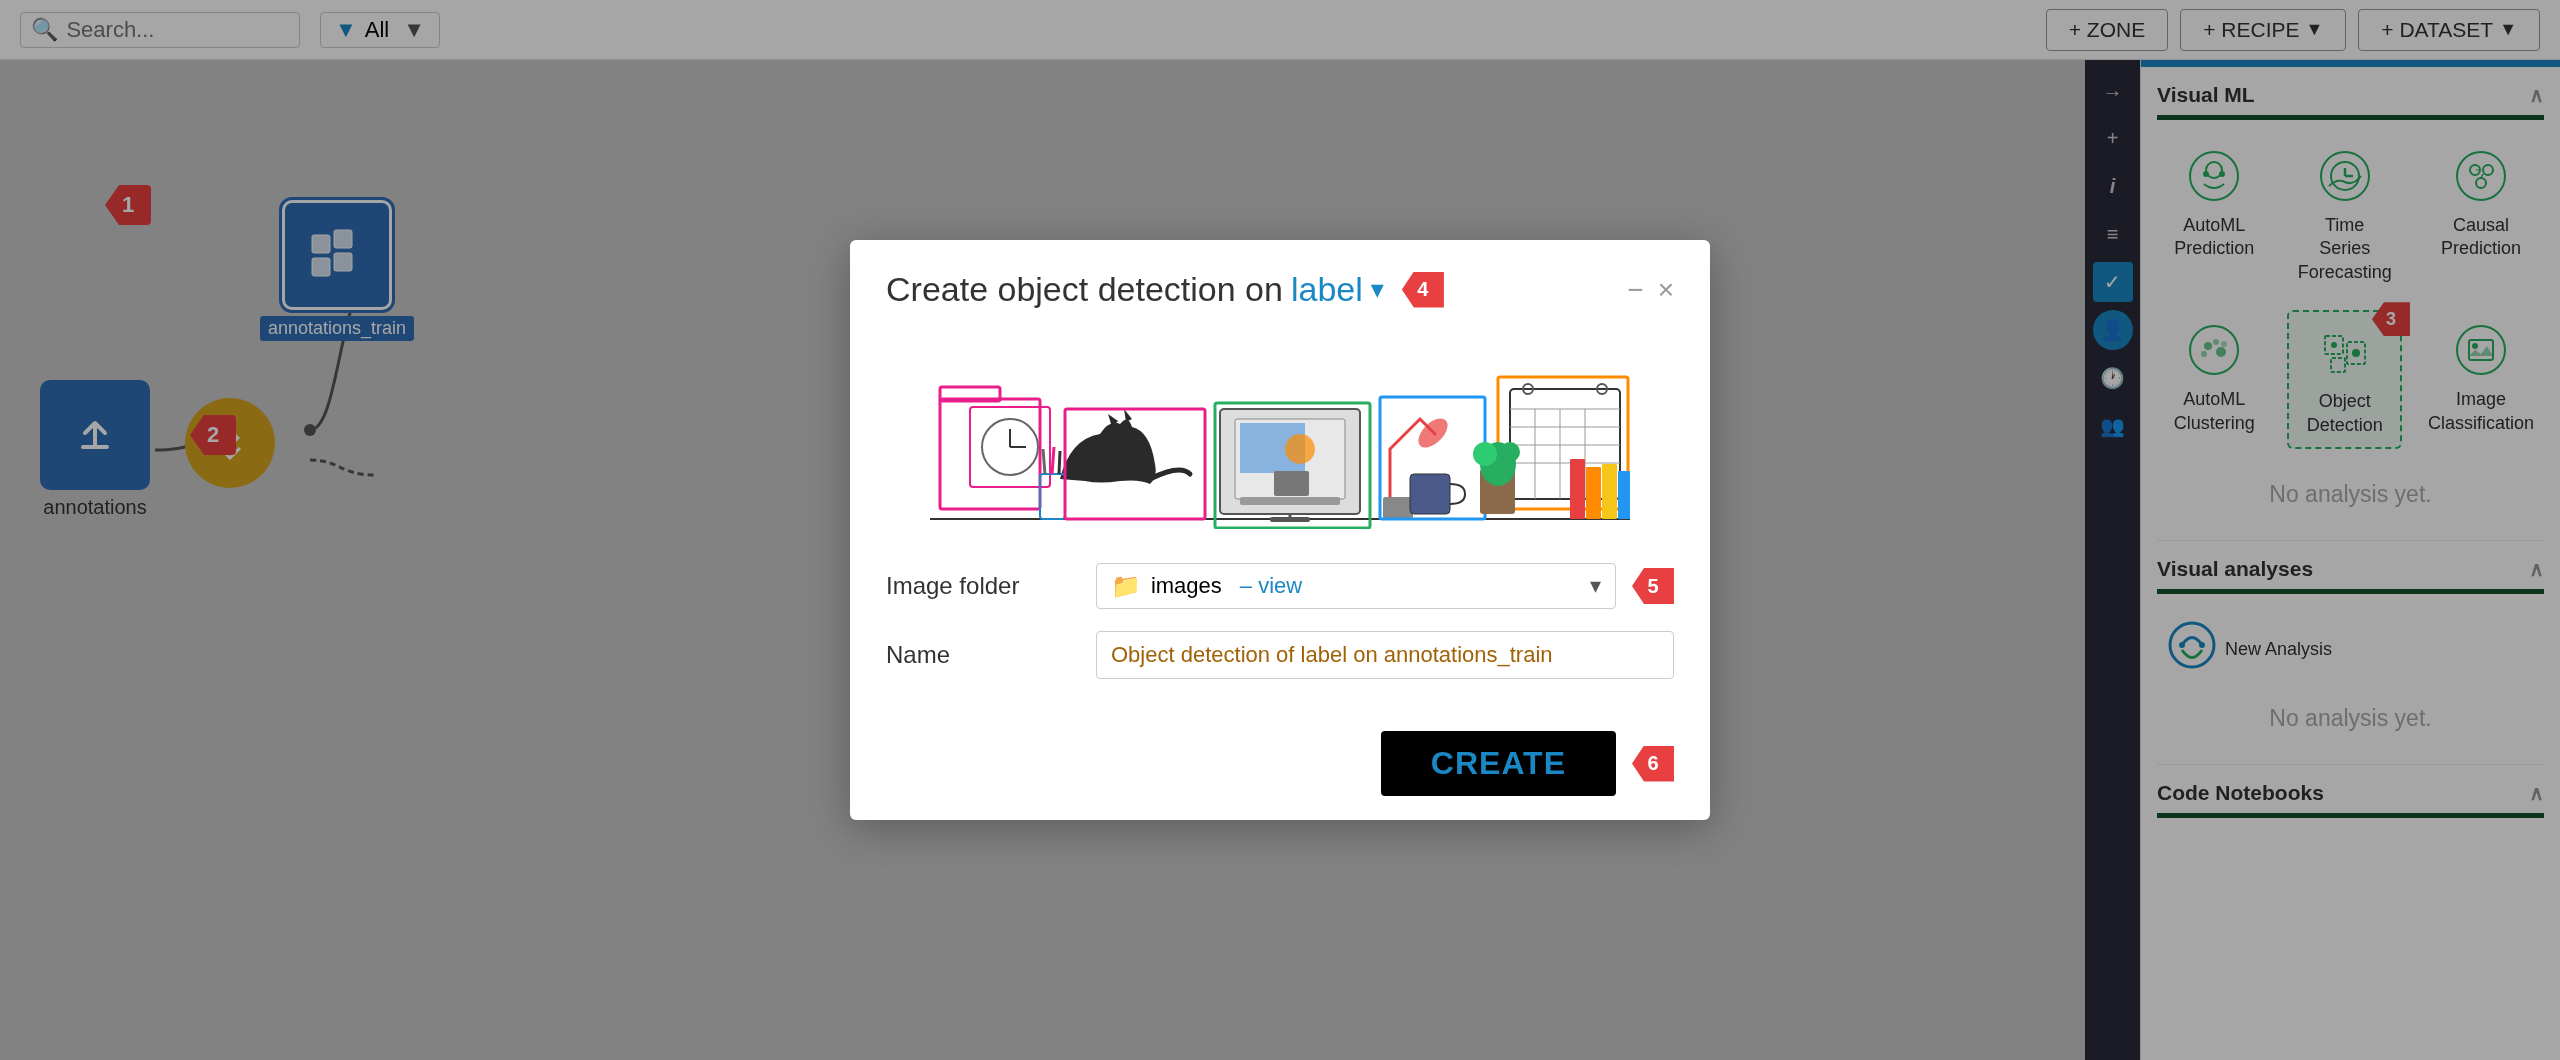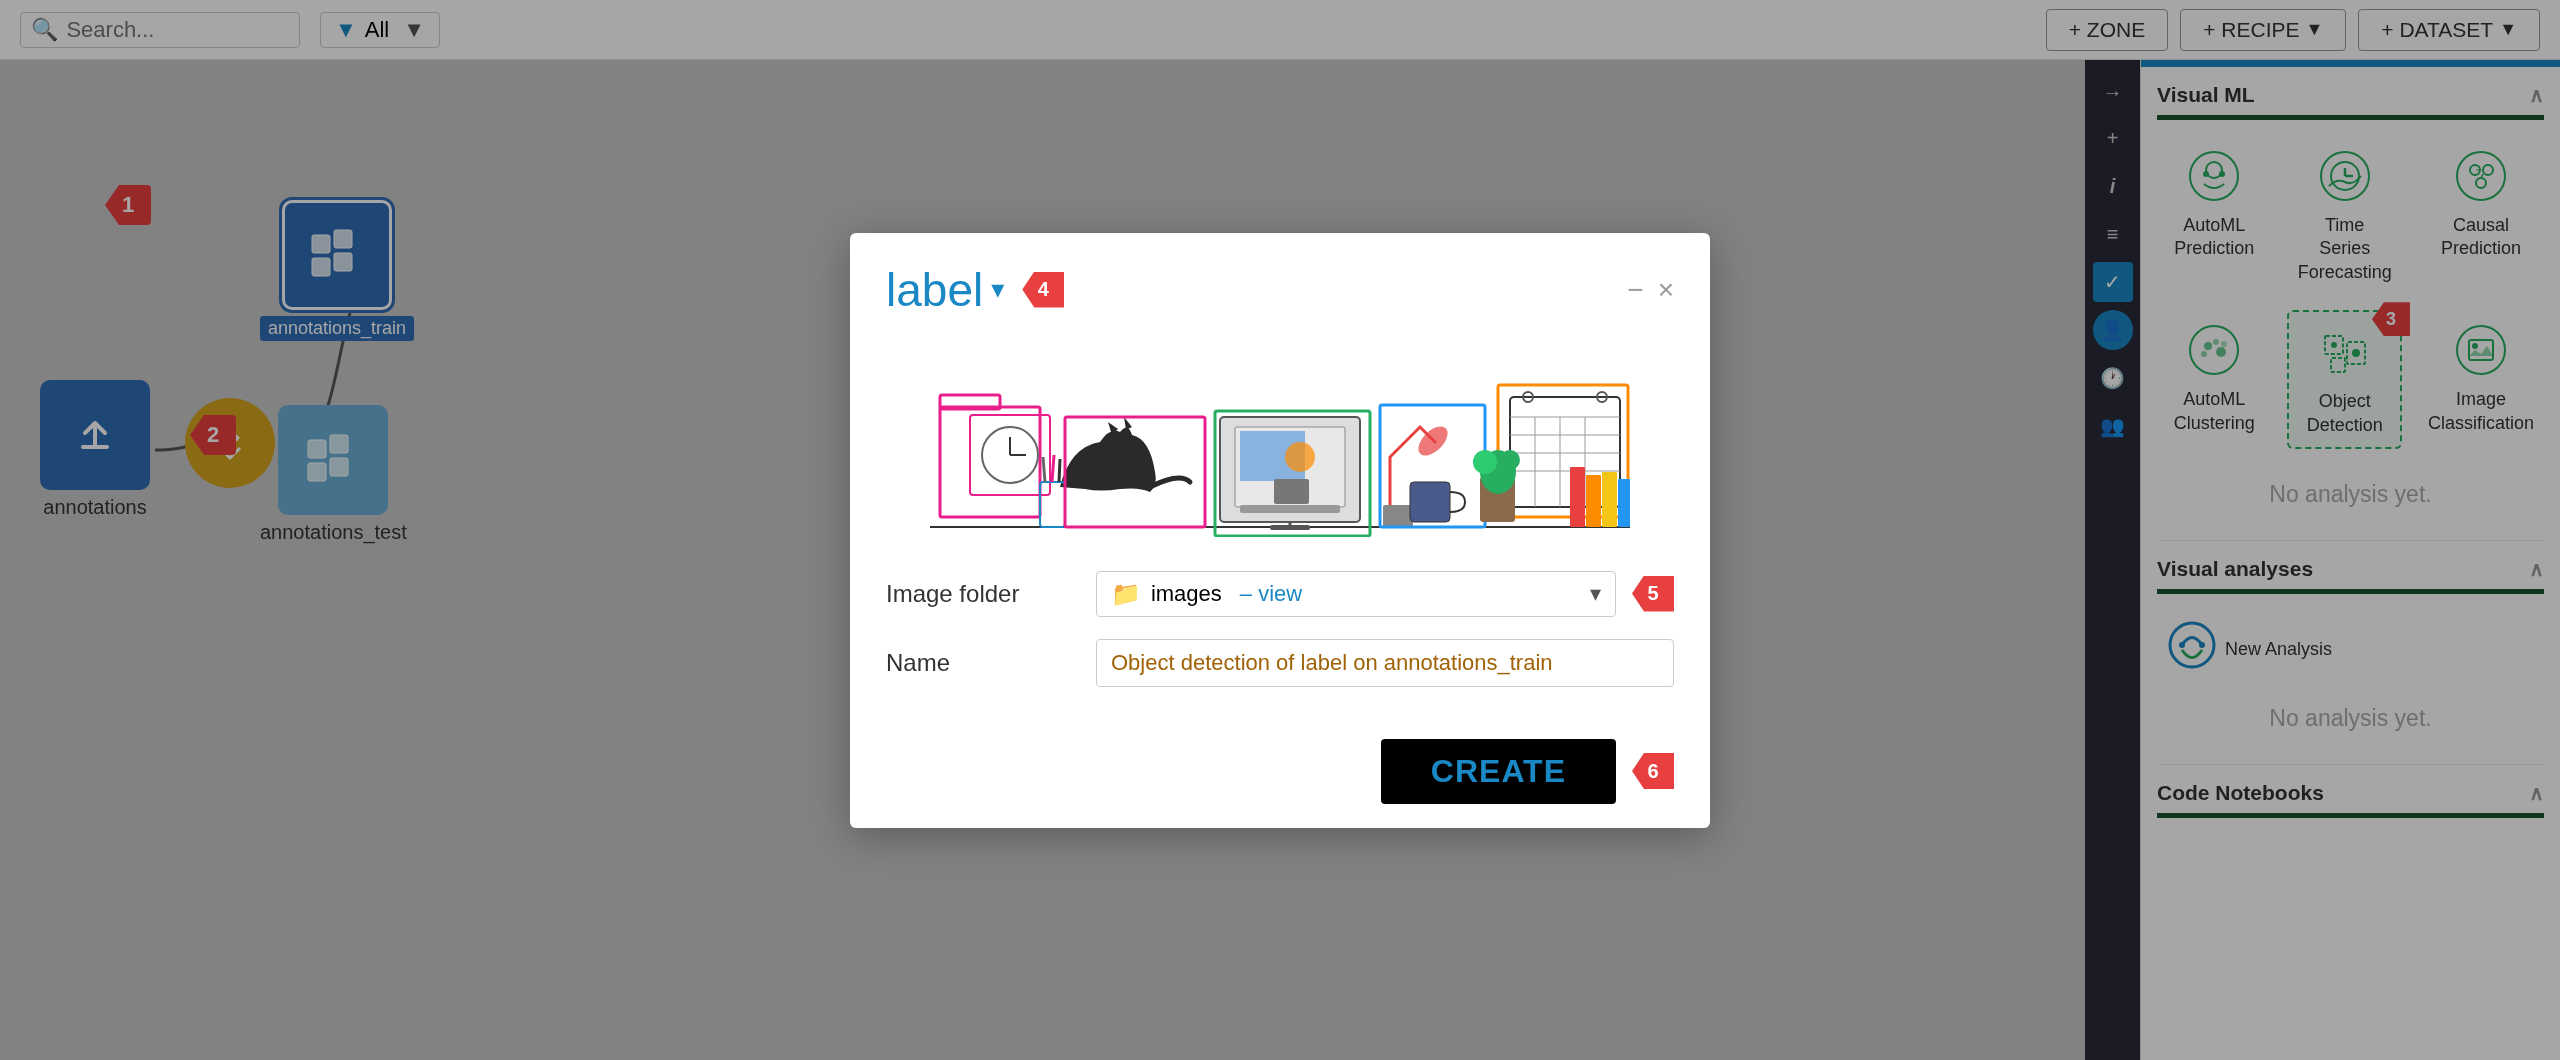--- a/index.html
+++ b/index.html
@@ -233,31 +233,20 @@
       <svg width="70" height="70" viewBox="0 0 70 70">
         <rect x="10" y="15" width="18" height="18" rx="2" fill="rgba(255,255,255,0.8)" stroke="white" stroke-width="1"></rect>
         <rect x="32" y="10" width="18" height="18" rx="2" fill="rgba(255,255,255,0.8)" stroke="white" stroke-width="1"></rect>
         <rect x="10" y="38" width="18" height="18" rx="2" fill="rgba(255,255,255,0.8)" stroke="white" stroke-width="1"></rect>
         <rect x="32" y="33" width="18" height="18" rx="2" fill="rgba(255,255,255,0.8)" stroke="white" stroke-width="1"></rect>
       </svg>
     </div>
     <span class="node-label" style="background:#2e6db4;color:#fff;padding:2px 8px;border-radius:3px;font-size:18px;">annotations_train</span>
   </div>
 
-  <div class="node" style="left:260px;top:345px;">
-    <div class="node-box node-blue-light">
-      <svg width="70" height="70" viewBox="0 0 70 70">
-        <rect x="10" y="15" width="18" height="18" rx="2" fill="rgba(255,255,255,0.7)" stroke="white" stroke-width="1"></rect>
-        <rect x="32" y="10" width="18" height="18" rx="2" fill="rgba(255,255,255,0.7)" stroke="white" stroke-width="1"></rect>
-        <rect x="10" y="38" width="18" height="18" rx="2" fill="rgba(255,255,255,0.7)" stroke="white" stroke-width="1"></rect>
-        <rect x="32" y="33" width="18" height="18" rx="2" fill="rgba(255,255,255,0.7)" stroke="white" stroke-width="1"></rect>
-      </svg>
-    </div>
-    <span class="node-label">annotations_test</span>
-  </div>
 
   <div style="position:absolute;top:125px;left:105px;">
     <div style="background:#e84040;color:#fff;font-size:22px;font-weight:bold;width:46px;height:40px;display:flex;align-items:center;justify-content:center;border-radius:0 4px 4px 0;clip-path:polygon(14px 0%,100% 0%,100% 100%,14px 100%,0% 50%);">1</div>
   </div>
 
   <div style="position:absolute;top:355px;left:190px;">
     <div style="background:#e84040;color:#fff;font-size:22px;font-weight:bold;width:46px;height:40px;display:flex;align-items:center;justify-content:center;border-radius:0 4px 4px 0;clip-path:polygon(14px 0%,100% 0%,100% 100%,14px 100%,0% 50%);">2</div>
   </div>
 </div>
 
@@ -409,21 +398,22 @@
       <span class="section-collapse">∧</span>
     </div>
   </div>
 </div>
 
 <div class="modal-overlay">
   <div class="modal">
 
     <div class="modal-header">
       <div style="display:flex;align-items:center;gap:8px;">
-        <span style="font-size:46px;color:#1a88c4;font-weight:400;">label</span>
+        <span style="font-size:34px;color:#333;font-weight:400;">Create object detection on </span>
+        <span style="font-size:34px;color:#1a88c4;font-weight:400;">label</span>
         <span style="color:#1a88c4;font-size:26px;cursor:pointer;">▾</span>
 
         <div style="margin-left:10px;background:#e84040;color:#fff;font-size:20px;font-weight:bold;width:42px;height:36px;display:flex;align-items:center;justify-content:center;clip-path:polygon(12px 0%,100% 0%,100% 100%,12px 100%,0% 50%);">4</div>
       </div>
       <div style="display:flex;align-items:center;gap:14px;">
         <button style="background:none;border:none;font-size:28px;color:#999;cursor:pointer;">−</button>
         <button style="background:none;border:none;font-size:28px;color:#999;cursor:pointer;">×</button>
       </div>
     </div>
 

